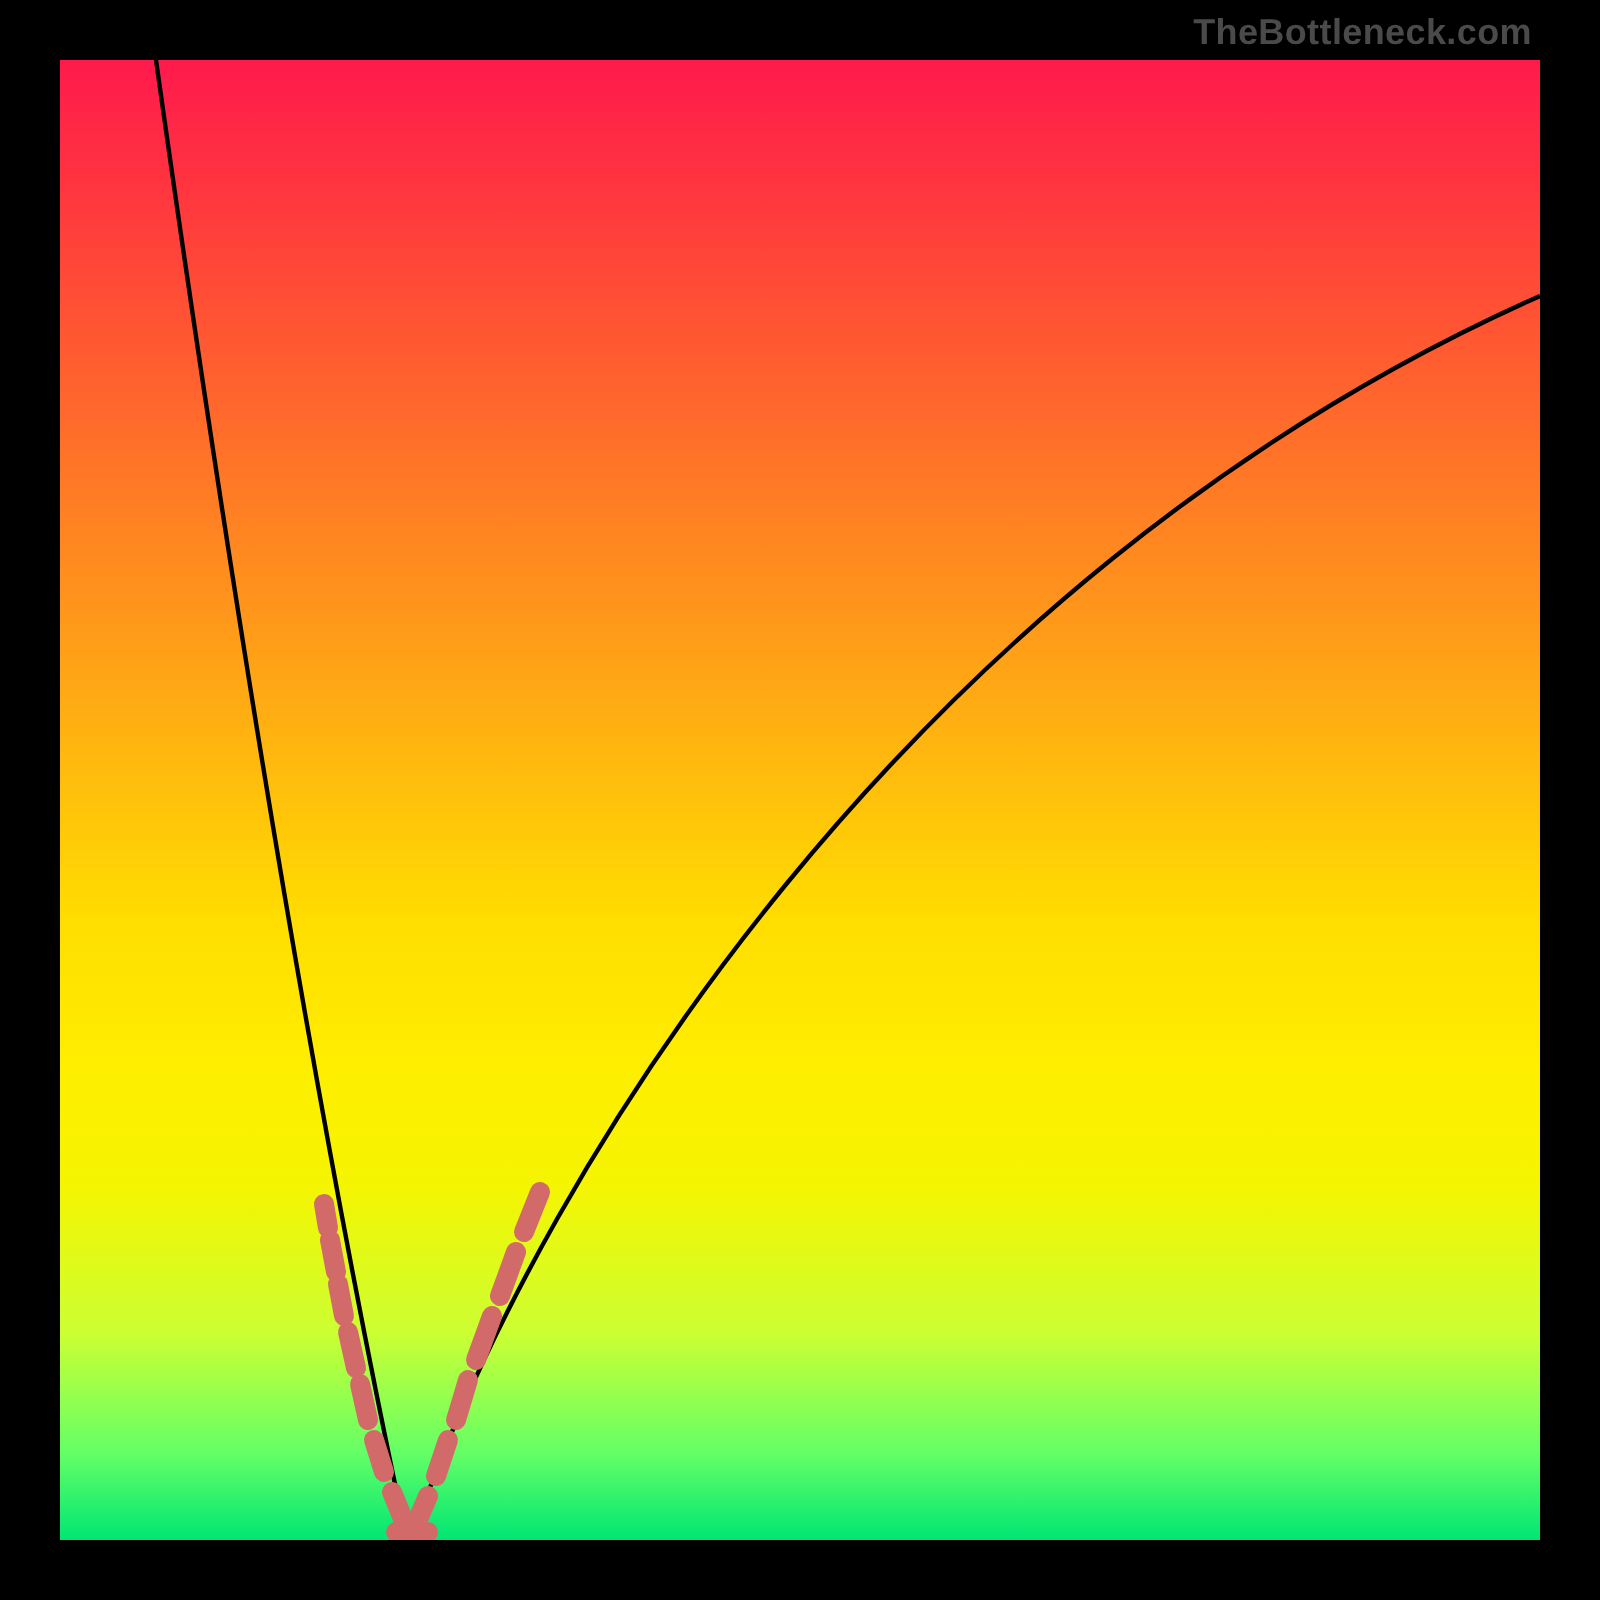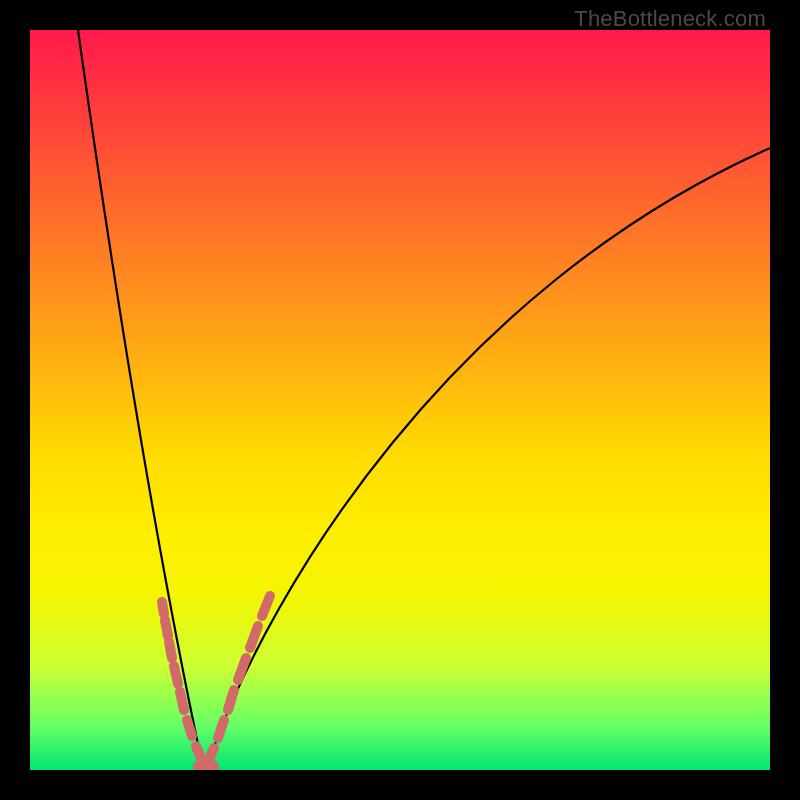--- a/index.html
+++ b/index.html
@@ -30,22 +30,22 @@
       #ccff33 86%,
       #66ff66 94%,
       #00e673 100%
     );
   }
   .watermark {
     position: absolute;
     top: 6px;
     right: 34px;
     color: #4a4a4a;
-    font-size: 22px;
-    font-weight: 400;
+    font-size: 18px;
+    font-weight: 700;
     letter-spacing: 0.2px;
   }
   svg.curves {
     position: absolute;
     left: 0;
     top: 0;
     width: 740px;
     height: 740px;
   }
 </style>

